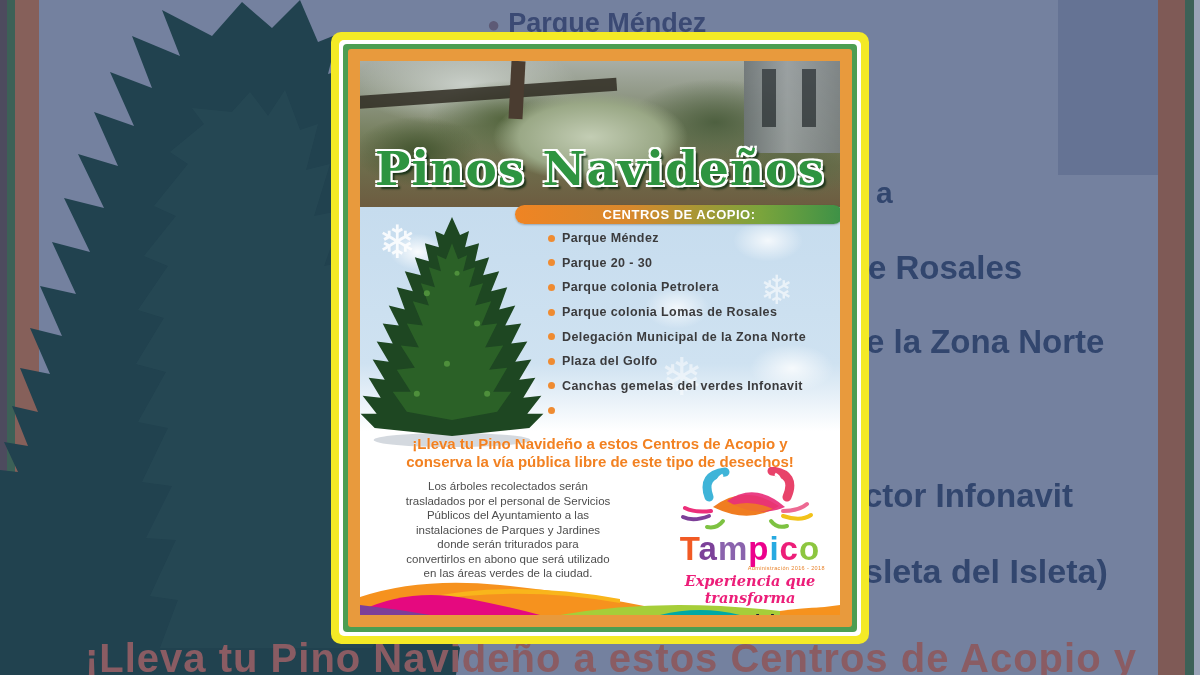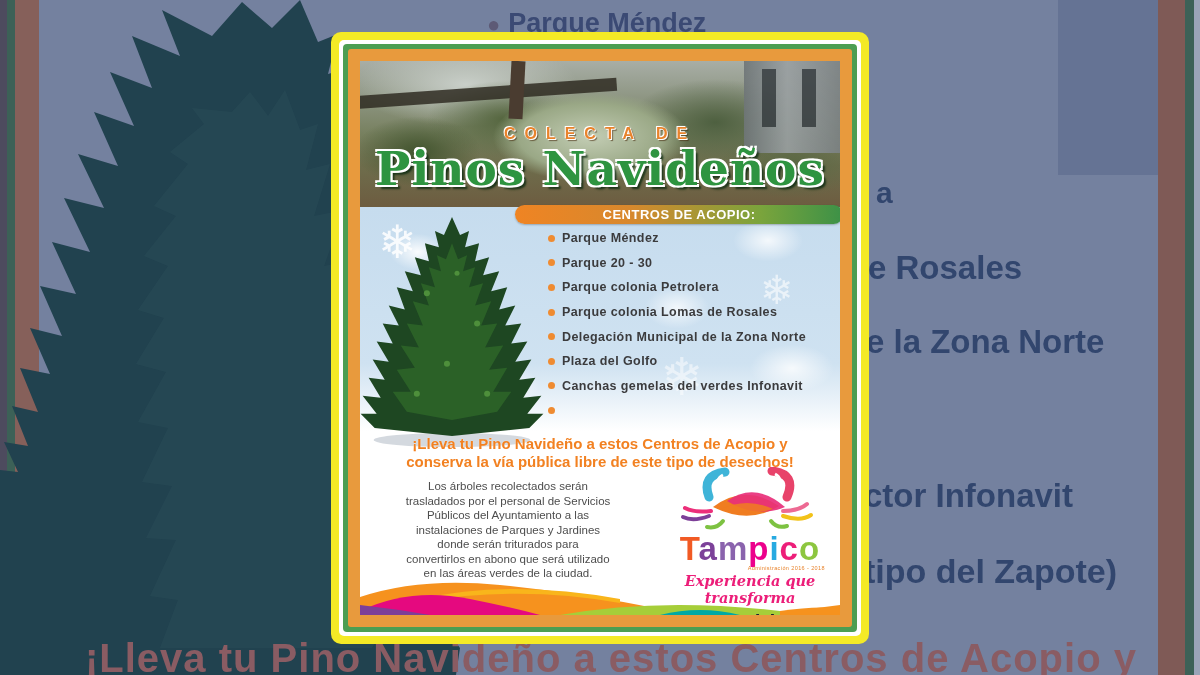--- a/index.html
+++ b/index.html
@@ -115,39 +115,38 @@
     <polygon fill="#2a4c57" opacity=".55" points="285,90 300,130 318,124 306,170 330,164 314,216 344,210 324,266 356,260 334,318 368,314 344,372 378,368 352,428 388,426 360,486 392,486 364,540 396,544 368,596 398,602 372,648 160,648 178,600 150,596 176,540 146,538 172,486 142,482 168,428 138,422 166,372 136,364 164,318 138,310 168,266 144,256 176,216 154,206 188,164 170,152 204,124 192,108 232,112 250,92 268,116"></polygon>
   </svg>
 
   <div class="bg-frag bg-frag-top">
     <span class="dot">●</span><span>Parque Méndez</span>
   </div>
   <div class="bg-frag bg-frag-a">a</div>
   <div class="bg-frag bg-frag-rosales">e Rosales</div>
   <div class="bg-frag bg-frag-zona">e la Zona Norte</div>
   <div class="bg-frag bg-frag-infonavit">ctor Infonavit</div>
-  <div class="bg-frag bg-frag-zapote">tipo del Zapote)</div>
+  <div class="bg-frag bg-frag-zapote">sleta del Isleta)</div>
   <div class="bg-frag bg-frag-bottom">¡Lleva tu Pino Navideño a estos Centros de Acopio y</div>
 
   <div class="poster">
    <div class="b-white">
     <div class="b-green">
      <div class="b-orange">
       <div class="content">
 
         <div class="photo">
           <div class="beam"></div>
           <div class="trunk"></div>
           <div class="building">
             <div class="slot1"></div>
             <div class="slot2"></div>
           </div>
         </div>
 
-        <div class="kicker">COLECTA DE</div>
         <div class="main-title">Pinos Navideños</div>
 
         <div class="snow">
           <span class="flake" style="left:18px;top:8px;font-size:46px;">❄</span>
           <span class="flake" style="left:400px;top:60px;font-size:40px;opacity:.7;">❄</span>
           <span class="flake" style="left:300px;top:140px;font-size:52px;opacity:.6;">❄</span>
         </div>
 
         <div class="banner">CENTROS DE ACOPIO:</div>
 

